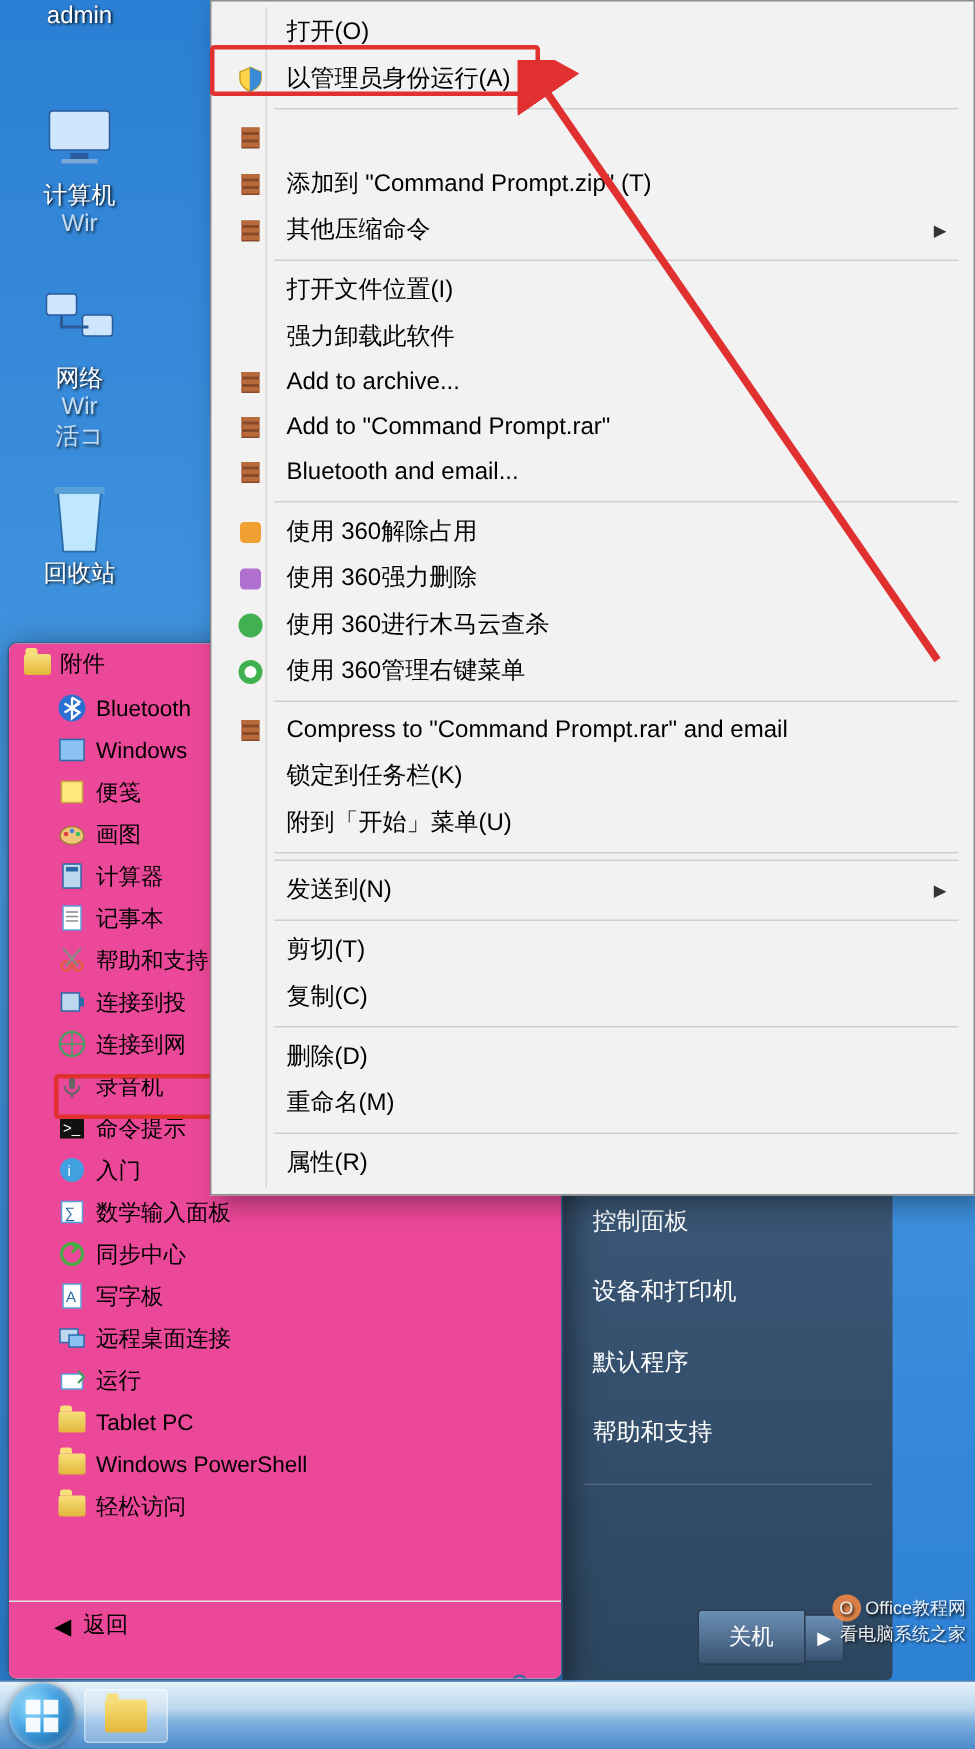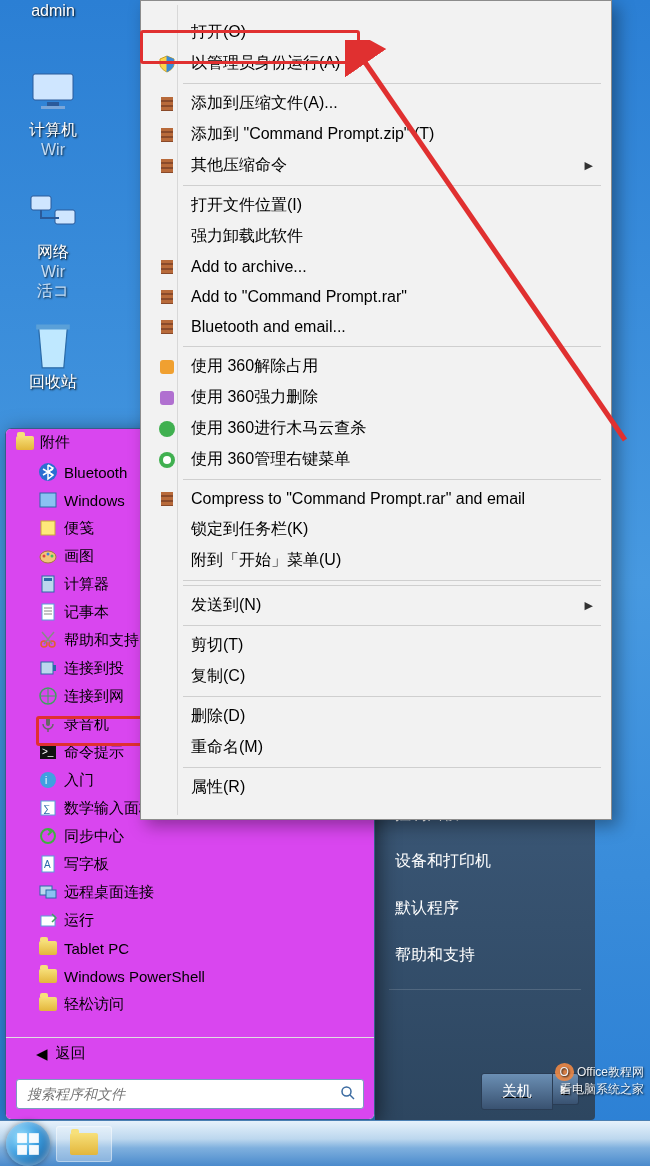--- a/index.html
+++ b/index.html
@@ -13,39 +13,39 @@
 .taskbar { position:absolute; bottom:0; left:0; right:0; height:46px; background:linear-gradient(to bottom,#e6f1fb 0%,#bcd7ee 40%,#7fb0de 60%,#4a8acc 100%); display:flex; align-items:center; border-top:1px solid #4a7fb3; }
 .start-orb { width:44px; height:44px; margin-left:6px; border-radius:50%; background:radial-gradient(circle at 35% 35%, #9ee3ff 0%, #3fa1e2 40%, #105a9c 80%); box-shadow:0 0 6px rgba(0,0,0,0.4), inset 0 0 8px rgba(255,255,255,0.6); display:flex; align-items:center; justify-content:center; }
 .start-orb svg { width:26px; height:26px; }
 .task-btn { margin-left:6px; height:36px; width:56px; background:rgba(255,255,255,0.3); border:1px solid rgba(255,255,255,0.4); border-radius:3px; display:flex; align-items:center; justify-content:center; }
 .tray { margin-left:auto; margin-right:10px; color:#fff; font-size:12px; text-shadow:0 0 3px #000; display:flex; align-items:center; gap:6px; }
 
 .start-menu { position:absolute; left:5px; bottom:46px; width:370px; height:692px; background:#fff; border:1px solid #365d8a; border-radius:6px; box-shadow:4px 4px 20px rgba(0,0,0,0.5); display:flex; overflow:hidden; }
 .sm-right { position:absolute; left:375px; bottom:46px; width:220px; background:linear-gradient(to bottom,#3d5a7a 0%,#2d4660 100%); border-radius:0 4px 4px 0; padding:14px 0 60px 0; display:flex; flex-direction:column; }
 .sm-right .rlink { padding:13px 20px; color:#fff; font-size:16px; }
 .sm-right .rsep { height:1px; background:rgba(255,255,255,0.15); margin:10px 14px; }
-.shutdown { position:absolute; bottom:10px; right:16px; display:flex; align-items:flex-start;text-decoration:underline; }
+.shutdown { position:absolute; bottom:10px; right:32px; display:flex; align-items:center; }
 .shutdown .btn { background:linear-gradient(#6b8fb4,#395271); color:#fff; padding:8px 20px; font-size:15px; border:1px solid #2a3d55; border-radius:3px 0 0 3px; }
 .shutdown .arrow { background:linear-gradient(#6b8fb4,#395271); color:#fff; padding:8px 8px; font-size:12px; border:1px solid #2a3d55; border-left:none; border-radius:0 3px 3px 0; }
 
-.sm-left { flex:1; display:flex; flex-direction:column; background:#d946ef; }
+.sm-left { flex:1; display:flex; flex-direction:column; background:#ec4899; }
 .folder-header { padding:4px 10px; display:flex; align-items:center; gap:6px; font-size:15px; }
 .program-list { flex:1; overflow-y:auto; padding:2px 6px 6px 6px; }
 .program-list .item { display:flex; align-items:center; gap:6px; padding:4px 8px; font-size:15px; cursor:default; }
 .program-list .item .ic { width:20px; height:20px; flex-shrink:0; display:flex; align-items:center; justify-content:center; }
 .program-list .item.highlight { position:relative; }
 .highlight-box1 { position:absolute; border:3px solid #e03030; border-radius:3px; pointer-events:none; left:36px; top:299px; width:113px; height:30px; z-index:5;}
 .back-row { padding:6px 10px 6px 30px; display:flex; align-items:center; gap:8px; font-size:15px; border-top:1px solid #e0e0e0; }
 .search-row { padding:10px; }
 .search-row input { width:100%; padding:6px 28px 6px 10px; font-size:14px; font-style:italic; color:#555; border:1px solid #7a9cc0; border-radius:3px; }
 .search-row { position:relative; }
 .search-row .mag { position:absolute; right:18px; top:16px; color:#3a6aa0; }
 
 
-.ctx { position:absolute; left:140px; top:0px; width:472px; background:#f2f2f2; border:1px solid #8c8c8c; box-shadow:6px 6px 16px rgba(0,0,0,0.35); padding:16px 2px; z-index:10; }
+.ctx { position:absolute; left:140px; top:0px; width:510px; background:#f2f2f2; border:1px solid #8c8c8c; box-shadow:6px 6px 16px rgba(0,0,0,0.35); padding:5px 2px; z-index:10; }
 .ctx .row { display:flex; align-items:center; padding:5px 8px 5px 8px; font-size:16px; position:relative; }
 .ctx .ic { width:32px; display:flex; justify-content:center; align-items:center; flex-shrink:0; }
 .ctx .ic svg, .ctx .ic .emoji { width:20px; height:20px; }
 .ctx .txt { flex:1; padding-left:8px; }
 .ctx .arr { font-size:11px; color:#333; padding-right:8px; }
 .ctx .sep { height:1px; background:#cfcfcf; margin:4px 8px 4px 40px; }
 .ctx .gutter { position:absolute; left:36px; top:4px; bottom:4px; width:1px; background:#d8d8d8; }
 .ctx .row.hl { }
 .ctx-highlight { position:absolute; border:3px solid #e03030; border-radius:3px; pointer-events:none; left:140px; top:30px; width:220px; height:34px; z-index:15;}
 
@@ -294,21 +294,20 @@
             <span class="folder-ic"></span>
           </span>
           <span>轻松访问</span>
         </div>
       </div>
     <div class="back-row">
       <span>◀</span>
       <span>返回</span>
     </div>
     <div class="search-row">
-      <input type="text" placeholder="搜索程序和文件" style="">
       <span class="mag">
         <svg width="16" height="16" viewBox="0 0 16 16">
             <circle cx="6.5" cy="6.5" r="4.5" fill="none" stroke="#3a6aa0" stroke-width="1.5"></circle>
             <line x1="10" y1="10" x2="14" y2="14" stroke="#3a6aa0" stroke-width="1.5"></line>
           </svg>
       </span>
     </div>
   </div>
 </div>
 
@@ -331,21 +330,20 @@
     <div class="sep"></div>
     <div class="row">
       <span class="ic">
         <svg viewBox="0 0 20 20">
           <rect x="4" y="3" width="12" height="14" fill="#8a4a2a"></rect>
           <rect x="4" y="3" width="12" height="3" fill="#b86a3a"></rect>
           <rect x="4" y="8" width="12" height="3" fill="#b86a3a"></rect>
           <rect x="4" y="13" width="12" height="3" fill="#b86a3a"></rect>
         </svg>
       </span>
-      <span class="txt">添加到压缩文件(A)...</span>
     </div>
     <div class="row">
       <span class="ic">
         <svg viewBox="0 0 20 20">
           <rect x="4" y="3" width="12" height="14" fill="#8a4a2a"></rect>
           <rect x="4" y="3" width="12" height="3" fill="#b86a3a"></rect>
           <rect x="4" y="8" width="12" height="3" fill="#b86a3a"></rect>
           <rect x="4" y="13" width="12" height="3" fill="#b86a3a"></rect>
         </svg>
       </span>

